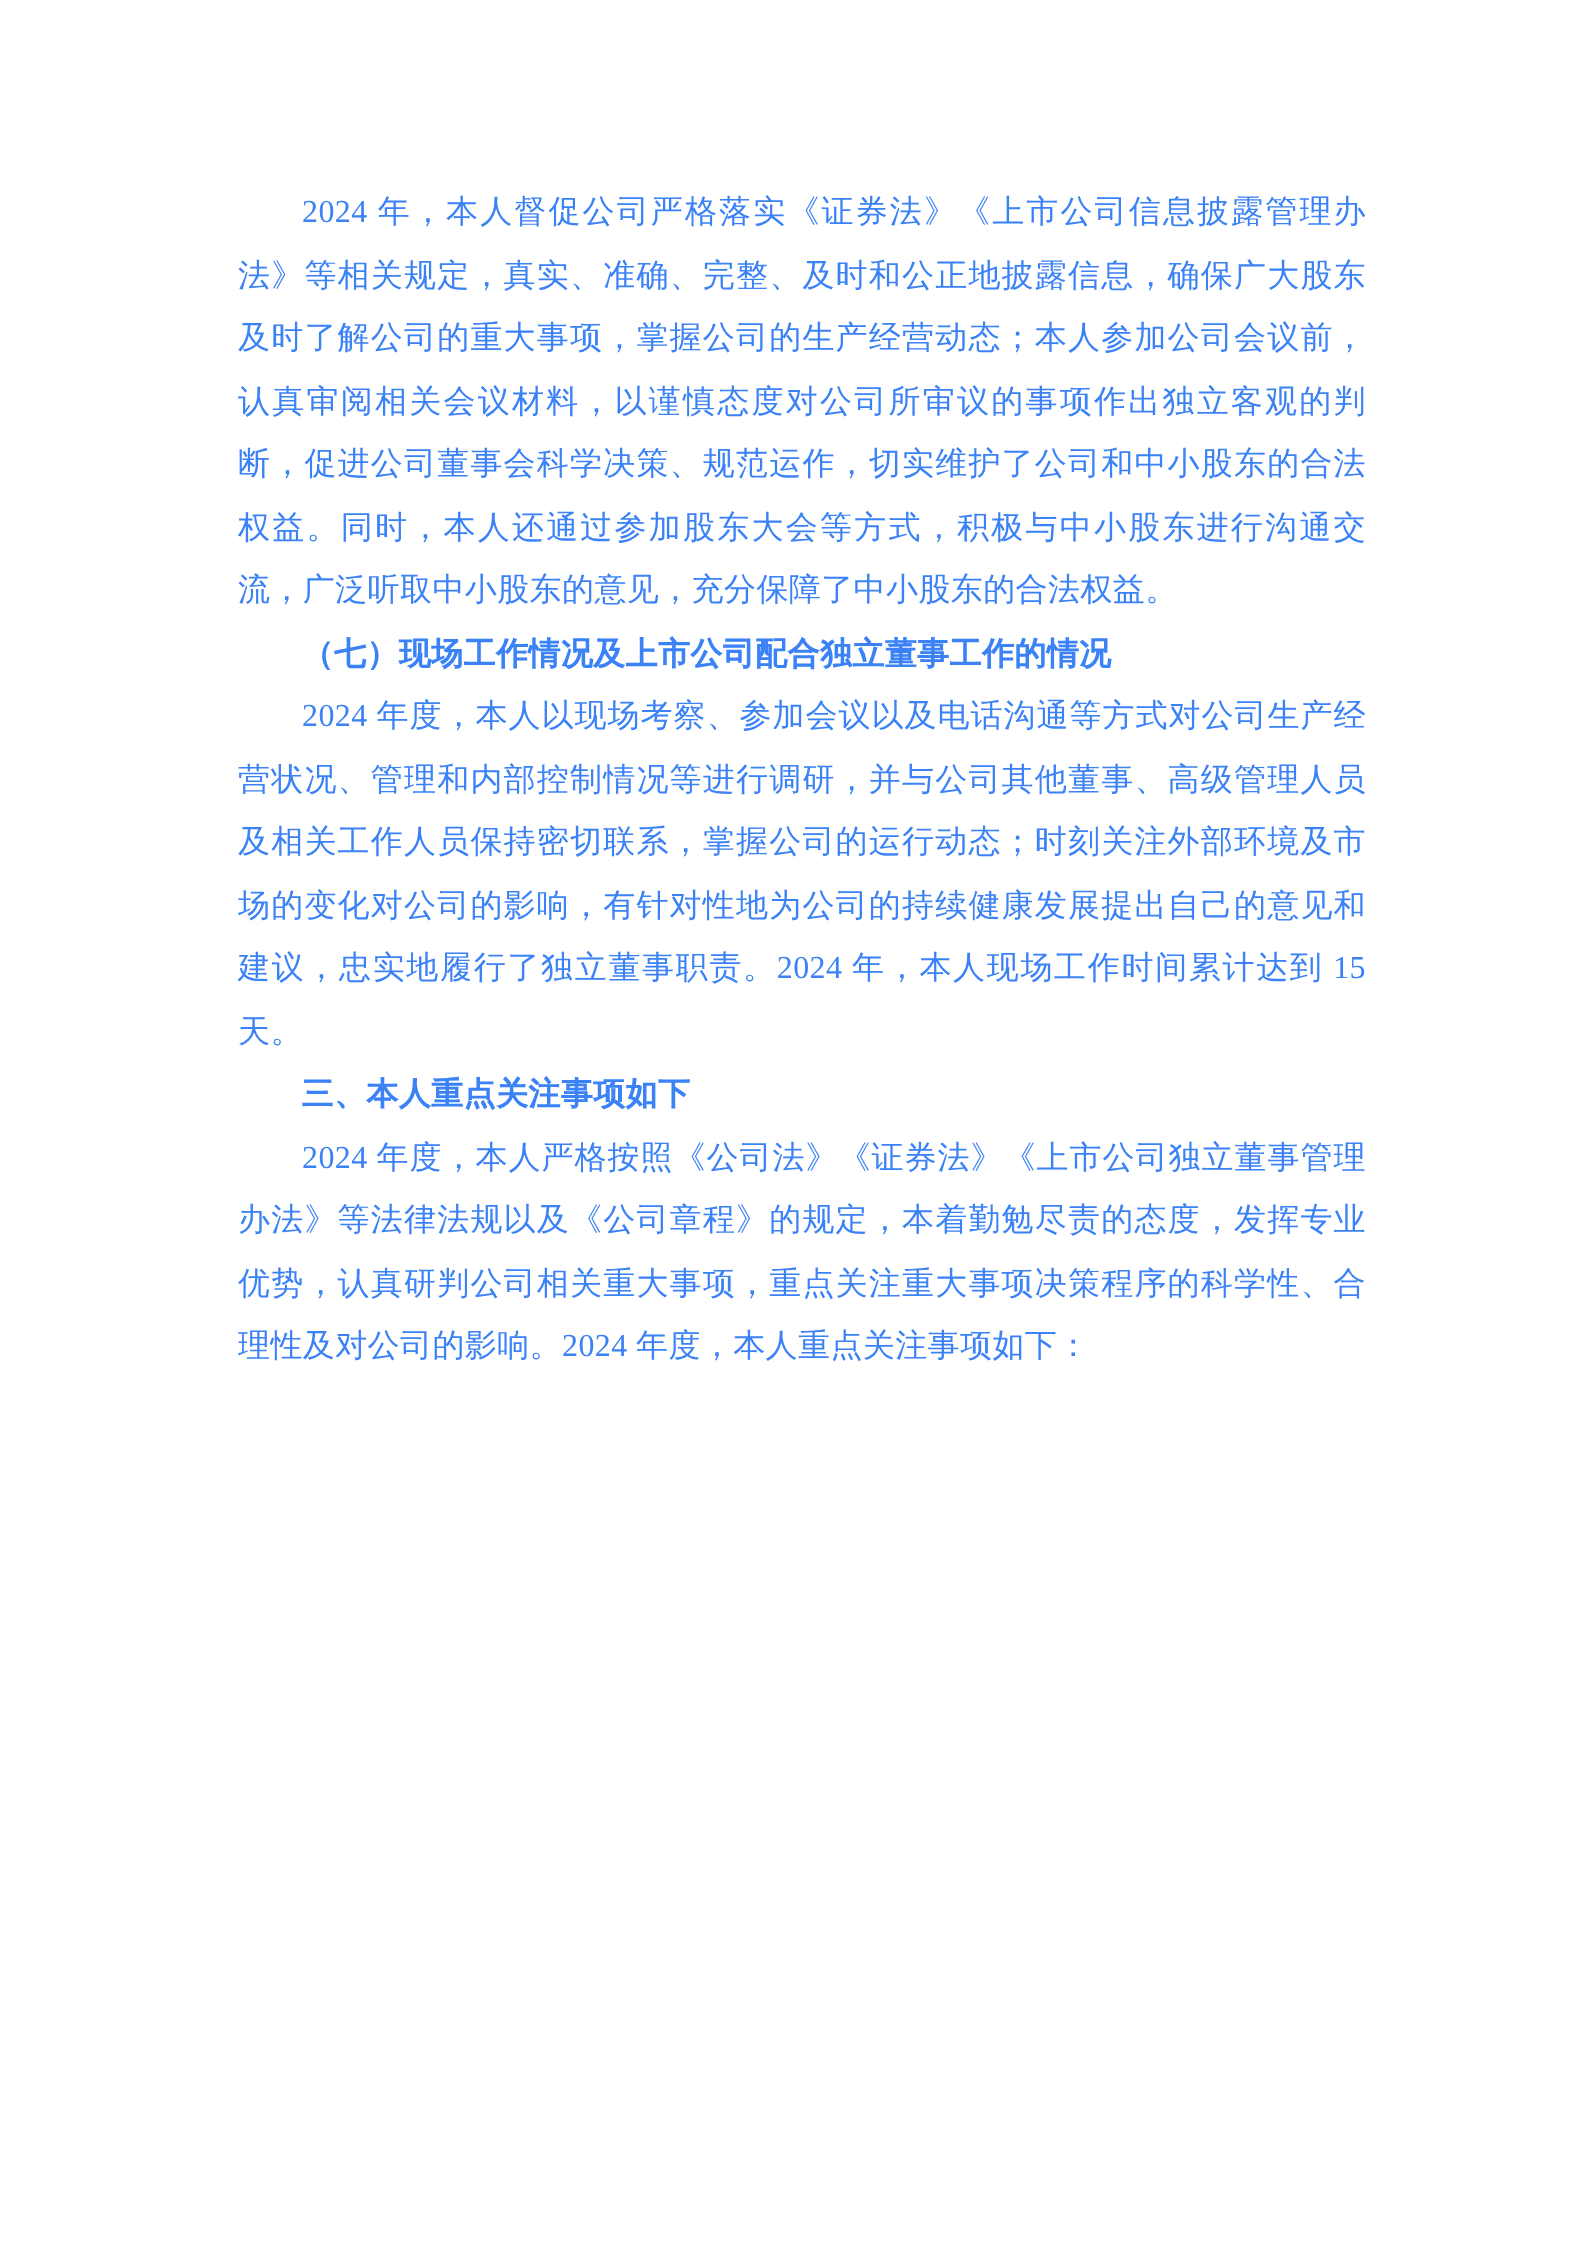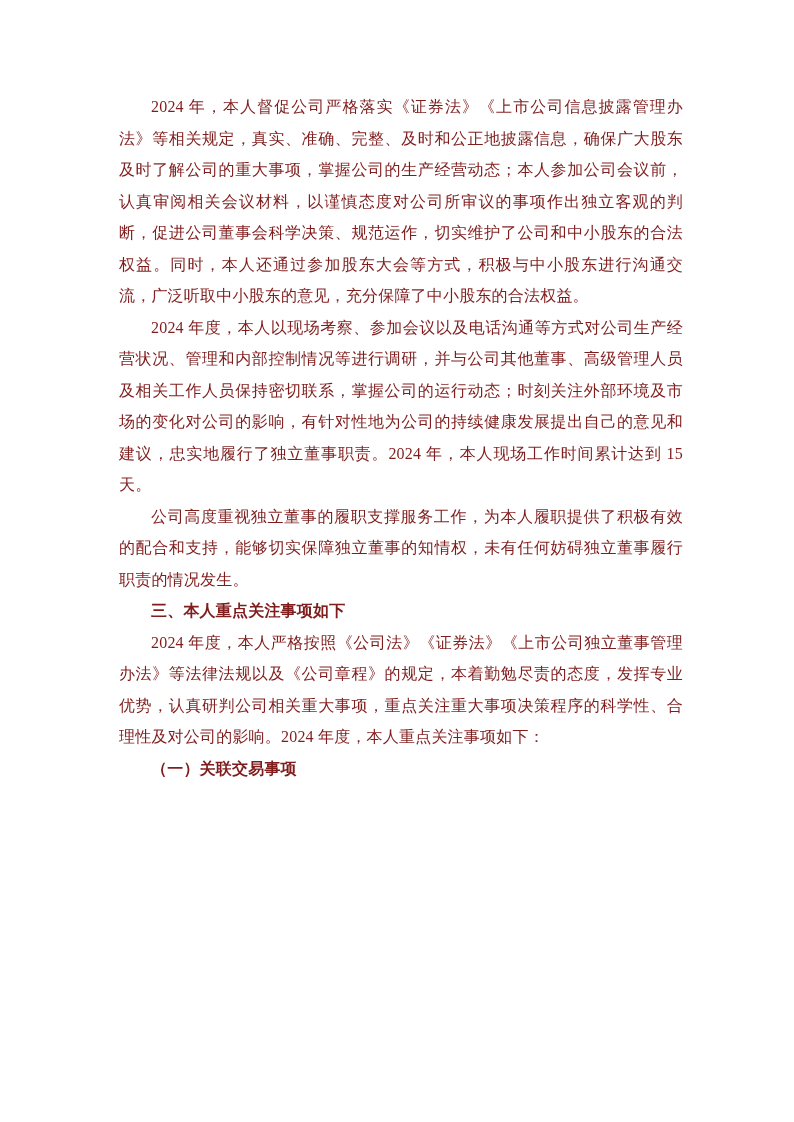--- a/index.html
+++ b/index.html
@@ -8,21 +8,21 @@
     padding: 0;
     background: #ffffff;
   }
   .page {
     position: relative;
     width: 794px;
     height: 1122px;
     background: #ffffff;
     overflow: hidden;
     font-family: "Liberation Serif", "DejaVu Serif", serif;
-    color: #7f1d1d;
+    color: #3b82f6;
   }
   .content {
     position: absolute;
     left: 119px;
     top: 91px;
     width: 564px;
   }
   .content p {
     margin: 0;
     padding: 0;
@@ -38,19 +38,18 @@
     font-weight: 700;
     text-align: left;
   }
 </style>
 </head>
 <body>
 
 <div class="page">
   <div class="content">
       <p class="body">2024 年，本人督促公司严格落实《证券法》《上市公司信息披露管理办法》等相关规定，真实、准确、完整、及时和公正地披露信息，确保广大股东及时了解公司的重大事项，掌握公司的生产经营动态；本人参加公司会议前，认真审阅相关会议材料，以谨慎态度对公司所审议的事项作出独立客观的判断，促进公司董事会科学决策、规范运作，切实维护了公司和中小股东的合法权益。同时，本人还通过参加股东大会等方式，积极与中小股东进行沟通交流，广泛听取中小股东的意见，充分保障了中小股东的合法权益。</p>
+      <p class="heading">（七）现场工作情况及上市公司配合独立董事工作的情况</p>
       <p class="body">2024 年度，本人以现场考察、参加会议以及电话沟通等方式对公司生产经营状况、管理和内部控制情况等进行调研，并与公司其他董事、高级管理人员及相关工作人员保持密切联系，掌握公司的运行动态；时刻关注外部环境及市场的变化对公司的影响，有针对性地为公司的持续健康发展提出自己的意见和建议，忠实地履行了独立董事职责。2024 年，本人现场工作时间累计达到 15 天。</p>
-      <p class="body">公司高度重视独立董事的履职支撑服务工作，为本人履职提供了积极有效的配合和支持，能够切实保障独立董事的知情权，未有任何妨碍独立董事履行职责的情况发生。</p>
       <p class="heading">三、本人重点关注事项如下</p>
       <p class="body">2024 年度，本人严格按照《公司法》《证券法》《上市公司独立董事管理办法》等法律法规以及《公司章程》的规定，本着勤勉尽责的态度，发挥专业优势，认真研判公司相关重大事项，重点关注重大事项决策程序的科学性、合理性及对公司的影响。2024 年度，本人重点关注事项如下：</p>
-      <p class="heading">（一）关联交易事项</p>
     </div>
 </div>
 
 </body></html>

